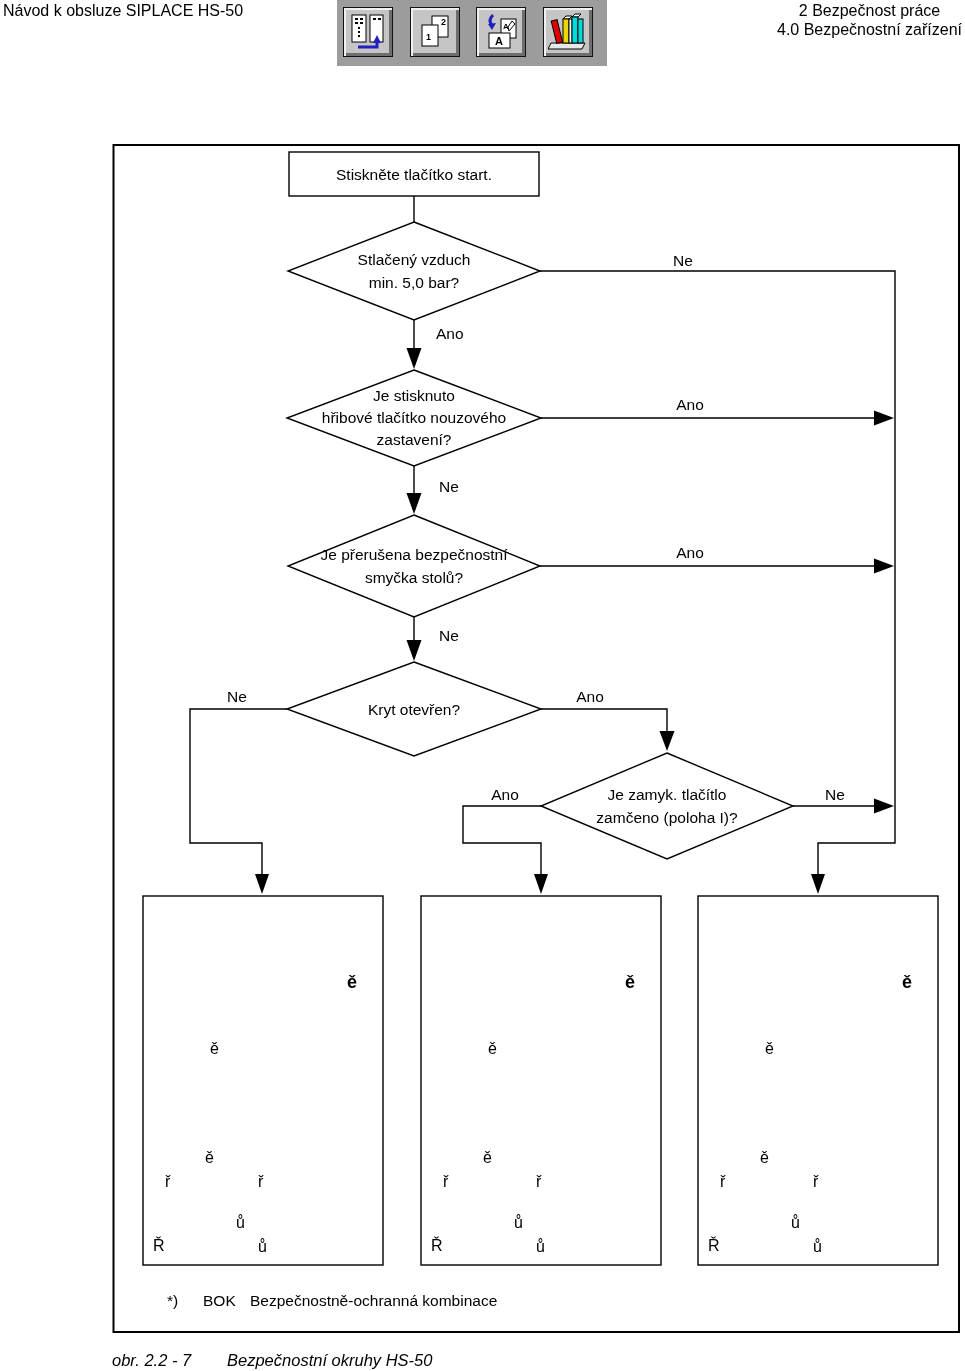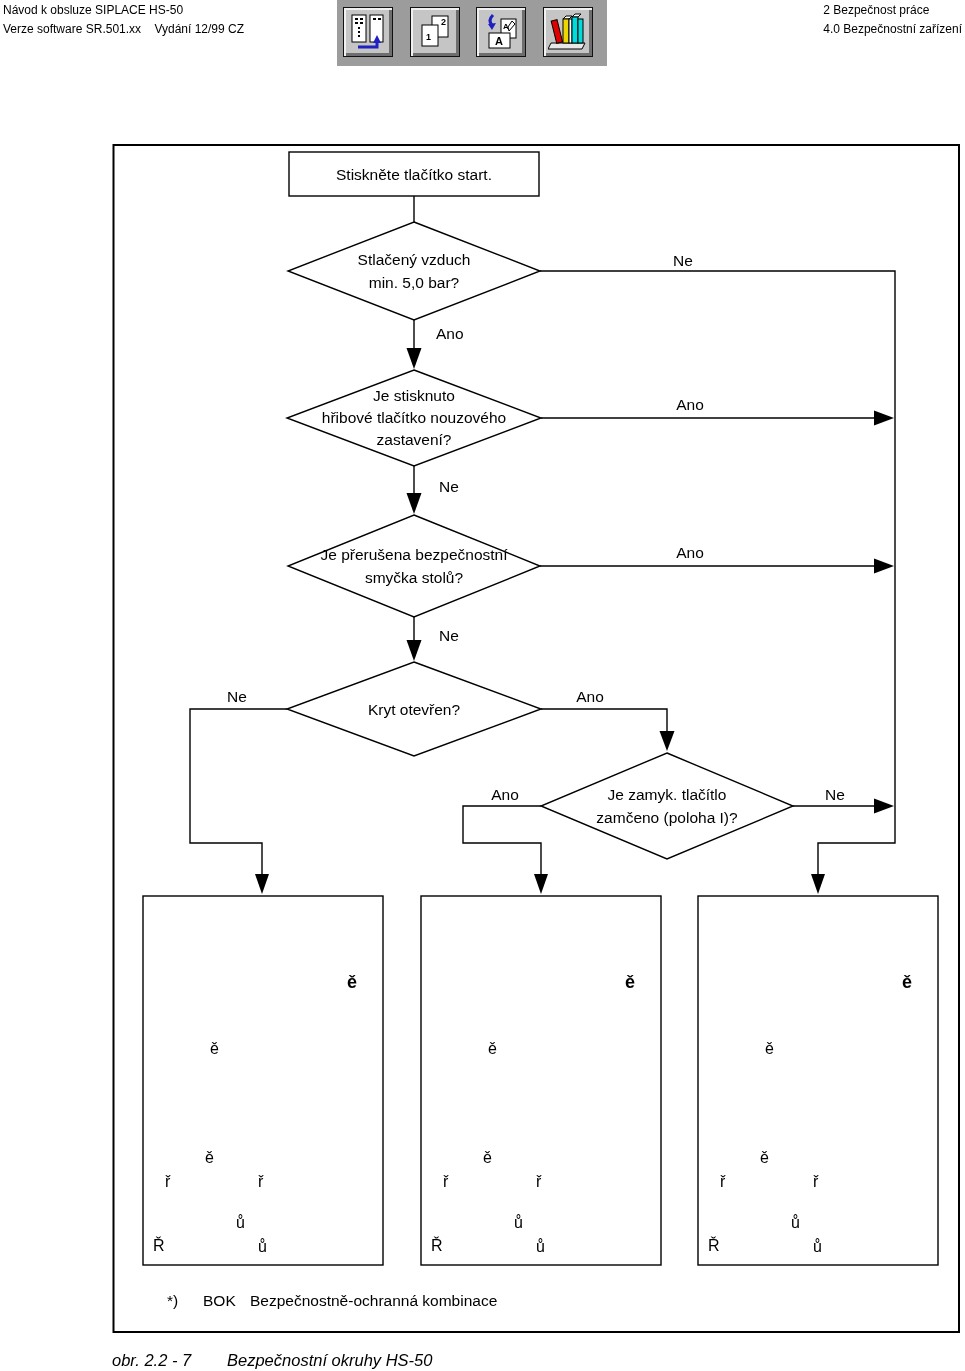--- a/index.html
+++ b/index.html
@@ -1,20 +1,20 @@
 <!DOCTYPE html>
 <html><head>
 <meta charset="utf-8">
 <style>
   html,body{margin:0;padding:0;background:#fff;}
   .page{position:relative;width:965px;height:1371px;background:#fff;overflow:hidden;
         font-family:"Liberation Sans","DejaVu Sans",sans-serif;color:#000;}
-  .hdr{position:absolute;top:1px;font-size:12px;line-height:19px;white-space:pre;}
+  .hdr{position:absolute;top:1px;font-size:16px;line-height:19px;white-space:pre;}
   .hdr-left{left:3px;}
-  .hdr-right{right:3px;text-align:left;}
+  .hdr-right{right:3px;text-align:center;}
   .toolbar{position:absolute;left:337px;top:0;width:270px;height:66px;background:#9c9c9c;}
   .tb-btn{position:absolute;top:7px;width:50px;height:50px;background:#c5c5c5;
           border:1px solid #111;box-shadow:inset 2px 2px 0 #f0f0f0, inset -3px -3px 0 #6e6e6e;
           padding:0;cursor:pointer;}
   .tb-btn svg{position:absolute;left:4px;top:4px;}
   .b1{left:6px;} .b2{left:73px;} .b3{left:139px;} .b4{left:206px;}
   svg.fc-svg{position:absolute;left:0;top:0;}
   .shape{fill:none;stroke:#000;stroke-width:1.4px;}
   .frame{fill:none;stroke:#000;stroke-width:2px;}
   .arrow{fill:#000;stroke:none;}
@@ -129,21 +129,21 @@
       </g>
 
     <text class="fc" x="167" y="1306">*)</text>
     <text class="fc" x="203" y="1306">BOK</text>
     <text class="fc" x="250" y="1306">Bezpečnostně-ochranná kombinace</text>
 
     <text class="fc it" x="112" y="1366">obr. 2.2 - 7</text>
     <text class="fc it" x="227" y="1366">Bezpečnostní okruhy HS-50</text>
   </svg>
 
-  <div class="hdr hdr-left"><span>Návod k obsluze SIPLACE HS-50</span><br><span>Verze software SR.501.xx    Vydání 12/99 CZ</span></div>
+  <div class="hdr hdr-left"><span>Návod k obsluze SIPLACE HS-50</span><br></div>
 
   <div class="hdr hdr-right"><span>2 Bezpečnost práce</span><br><span>4.0 Bezpečnostní zařízení</span></div>
 
   <div class="toolbar">
 
     <button class="tb-btn b1">
       <svg width="40" height="40" viewBox="0 0 40 40">
         <rect x="4" y="3" width="14" height="27" fill="#fff" stroke="#000"></rect>
         <rect x="22" y="3" width="13" height="27" fill="#fff" stroke="#000"></rect>
         <rect x="7" y="6" width="3" height="2"></rect>

